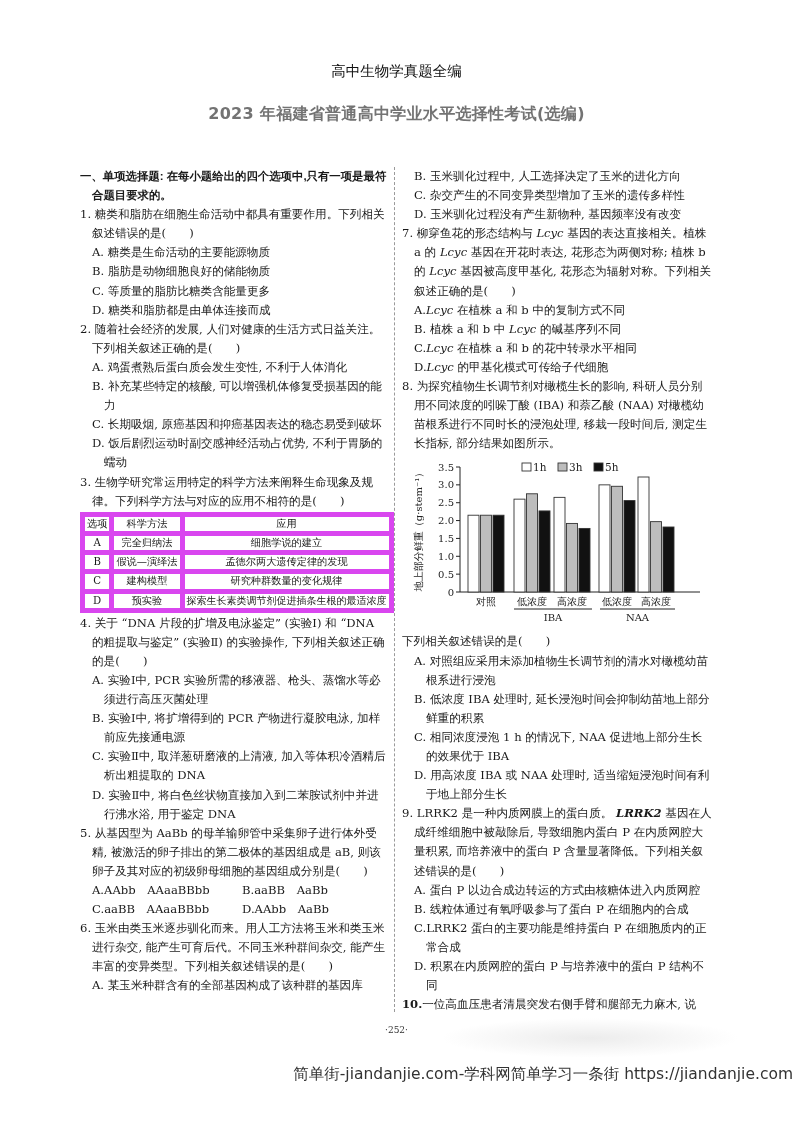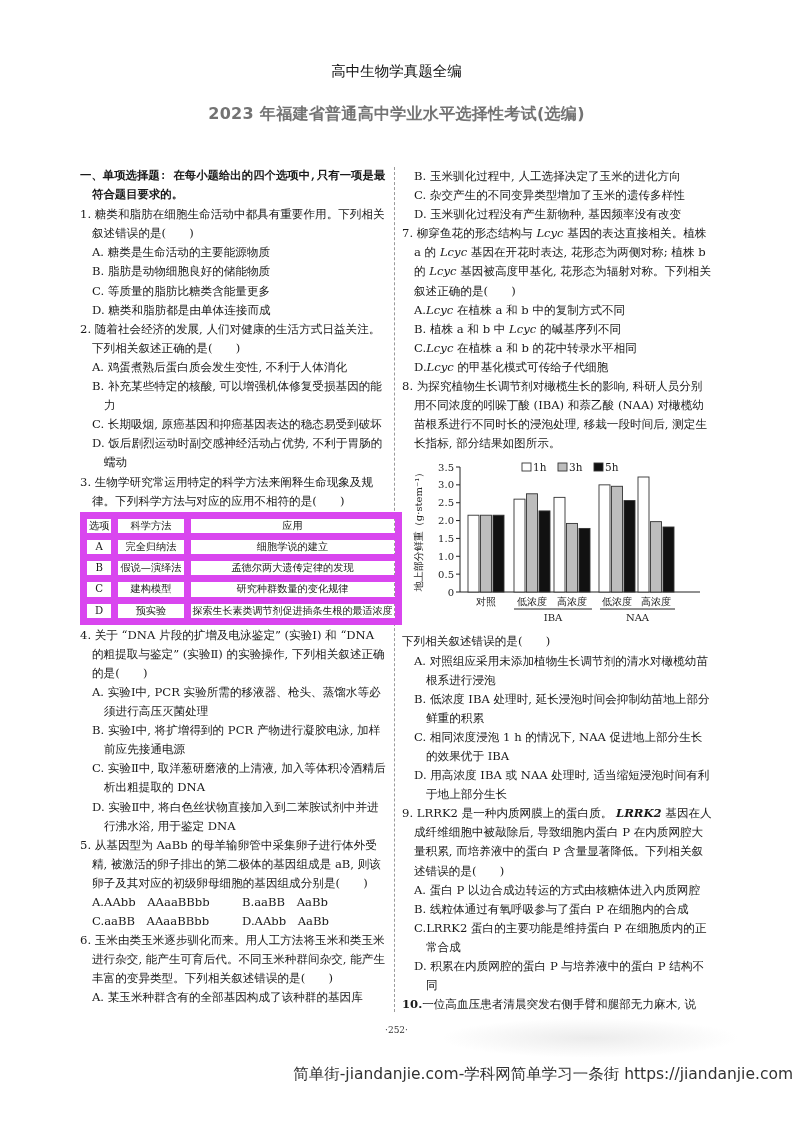--- a/index.html
+++ b/index.html
@@ -4,27 +4,27 @@
 <style>
   * { box-sizing: border-box; margin: 0; padding: 0; }
   html, body { width: 793px; height: 1122px; background: #ffffff; overflow: hidden; }
   body { font-family: "DejaVu Serif", "Liberation Serif", serif; color: #1a1a1a; position: relative; }
   .series-title { position: absolute; top: 62px; left: 0; width: 793px; text-align: center; font-family: "DejaVu Sans", sans-serif; font-size: 14.5px; color: #111; }
   .exam-title { position: absolute; top: 104px; left: 0; width: 793px; text-align: center; font-family: "DejaVu Sans", sans-serif; font-weight: bold; font-size: 16px; color: #737373; letter-spacing: 0.3px; }
   .col { position: absolute; top: 167px; font-size: 11.6px; line-height: 19.1px; }
   .col-left { left: 80px; width: 307px; }
   .col-right { left: 402px; width: 310px; }
   .divider { position: absolute; left: 394px; top: 167px; width: 0; height: 845px; border-left: 1px dashed #9a9a9a; }
-  .section-head { font-family: Liberation Mono, monospace; font-weight: bold; font-size: 11.4px; text-indent: -12px; padding-left: 12px; }
+  .section-head { font-family: Liberation Sans, sans-serif; font-weight: bold; font-size: 11.4px; text-indent: -12px; padding-left: 12px; }
   .q { text-indent: -12px; padding-left: 12px; }
   .opt { padding-left: 12px; text-indent: 0; }
   .opt.wrap { padding-left: 24px; text-indent: -12px; }
   .grid2 { display: grid; grid-template-columns: 150px 150px; padding-left: 12px; }
   table.mtable { border-collapse: collapse; width: 100%; font-size: 10.2px; line-height: 14.2px; margin: 1px 0 1px 0; }
-  table.mtable td, table.mtable th { border: 7px solid #d946ef; text-align: center; font-weight: normal; padding: 0 2px; white-space: nowrap; }
+  table.mtable td, table.mtable th { border: 5px solid #d946ef; text-align: center; font-weight: normal; padding: 0 2px; white-space: nowrap; }
   .chart-wrap { position: relative; width: 300px; height: 175px; margin: 4px 0 0 8px; font-family: "DejaVu Serif", serif; }
   .page-num { position: absolute; top: 1025px; left: 0; width: 793px; text-align: center; font-size: 9px; color: #333; }
   .footer { position: absolute; top: 1064px; left: 0; width: 793px; text-align: right; font-family: "DejaVu Sans", sans-serif; font-size: 15.5px; color: #333; }
   .smudge { position: absolute; left: 440px; top: 1018px; width: 300px; height: 40px; background: radial-gradient(ellipse at center, rgba(200,200,200,0.35), rgba(255,255,255,0) 70%); }
   i { font-style: italic; text-align: right; }
 </style>
 </head>
 <body>
 
 <div class="series-title">高中生物学真题全编</div>

